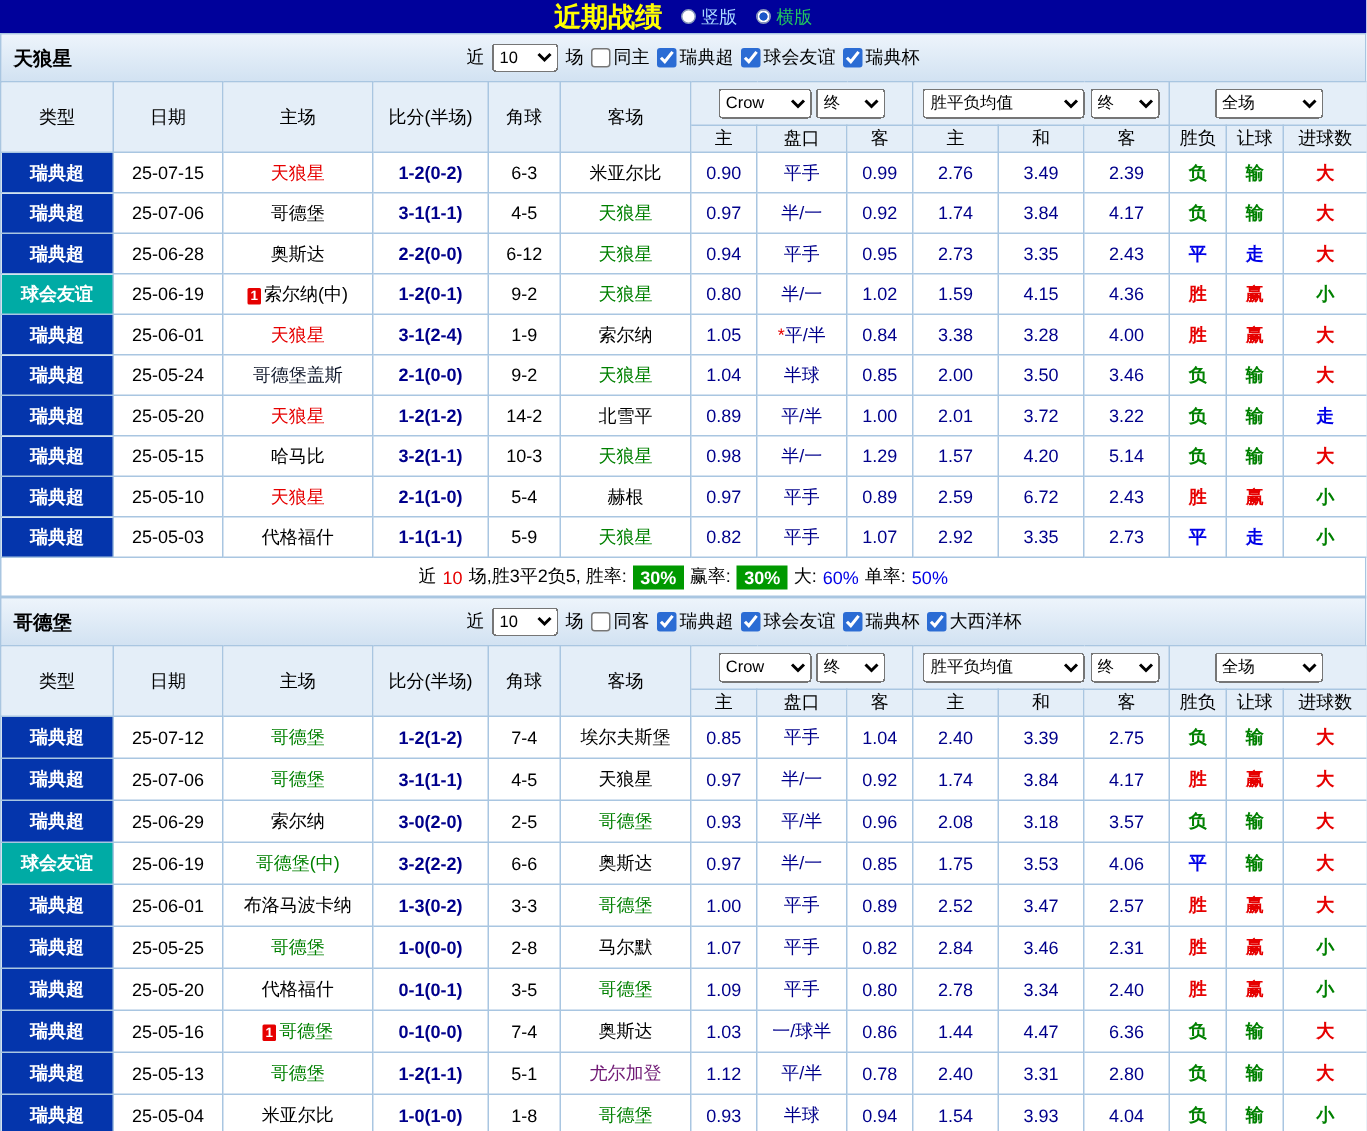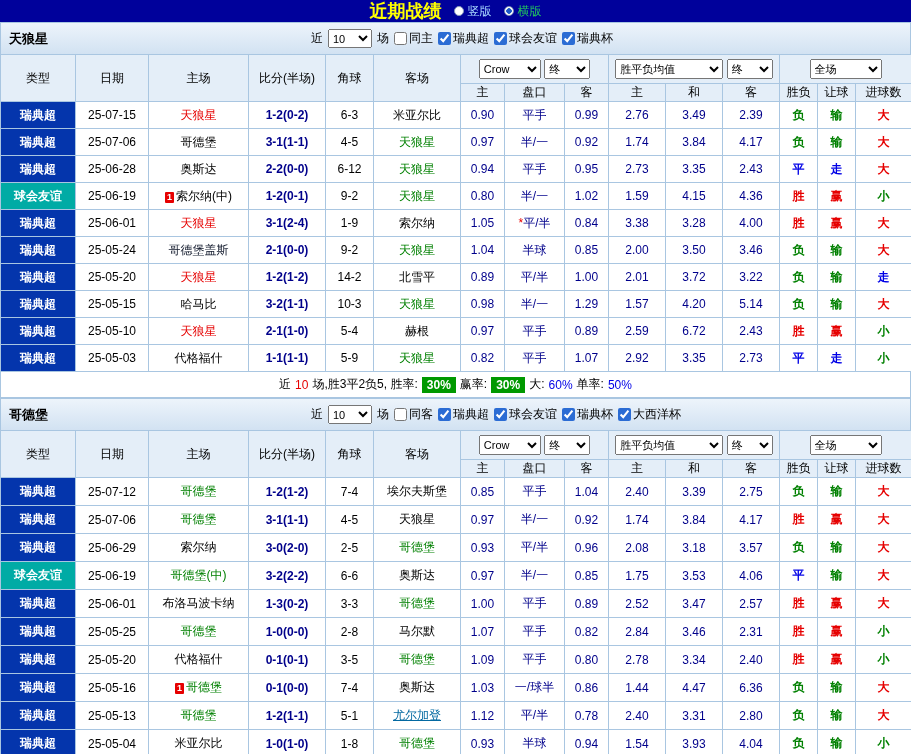--- a/index.html
+++ b/index.html
@@ -533,21 +533,21 @@
           <td class="resu" style="color: rgb(0, 128, 0);">负</td>
           <td class="resu" style="color: rgb(0, 128, 0);">输</td>
           <td class="resu" style="color: rgb(230, 0, 0);">大</td>
         </tr>
         <tr>
           <td class="lg" style="background: rgb(4, 53, 172);">瑞典超</td>
           <td>25-05-13</td>
           <td class="team" style="color: rgb(0, 128, 0);">哥德堡</td>
           <td class="score">1-2(1-1)</td>
           <td>5-1</td>
-          <td class="team" style="color: #0369a1; text-decoration: underline;">尤尔加登</td>
+          <td class="team" style="color: #701a75;">尤尔加登</td>
           <td class="odd">1.12</td>
           <td class="odd">平/半</td>
           <td class="odd">0.78</td>
           <td class="odd">2.40</td>
           <td class="odd">3.31</td>
           <td class="odd">2.80</td>
           <td class="resu" style="color: rgb(0, 128, 0);">负</td>
           <td class="resu" style="color: rgb(0, 128, 0);">输</td>
           <td class="resu" style="color: rgb(230, 0, 0);">大</td>
         </tr>

